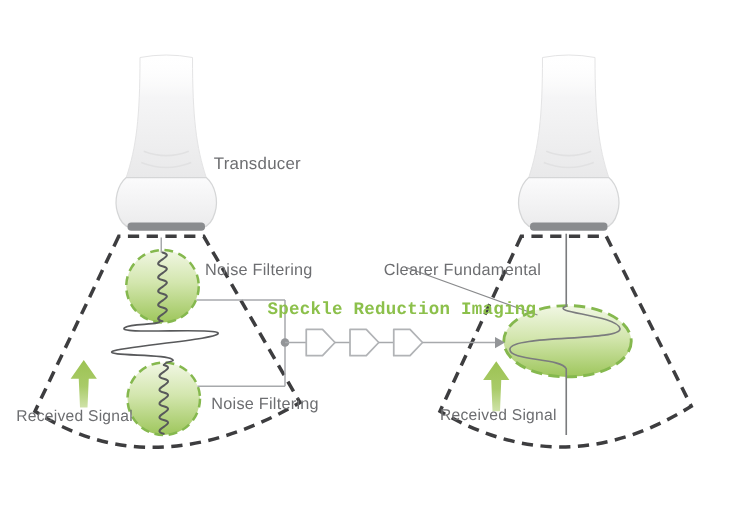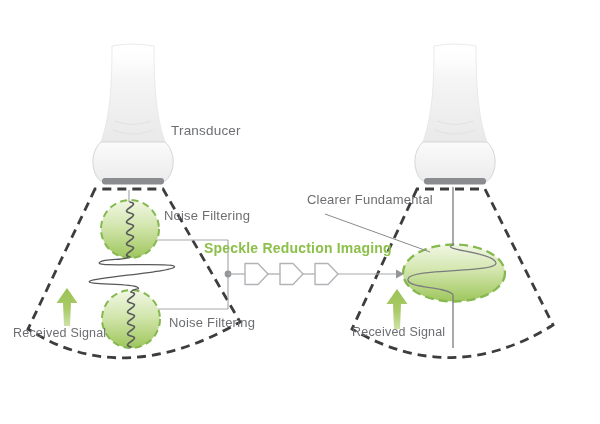--- a/index.html
+++ b/index.html
@@ -108,22 +108,22 @@
     <path d="M325,214 L430,252" fill="none" stroke="#8a8b8d" stroke-width="1"></path>
 
     <path d="M67,288 L77.5,303 L71,303 L70,326 L64,326 L63,303 L56.5,303 Z" fill="url(#gArrow)"></path>
     <path d="M397,289 L407.5,304 L401,304 L400,329 L394,329 L393,304 L386.5,304 Z" fill="url(#gArrow)"></path>
   </svg>
 
   <div class="lbl" style="left:171px;top:123px;font-size:13.5px;">Transducer</div>
 
   <div class="lbl" style="left:164px;top:208px;">Noise Filtering</div>
 
-  <div class="lbl green" style="left:204px;top:240px;">Speckle Reduction Imaging</div>
+  <div class="lbl green" style="left:214px;top:240px;font-family:Liberation Mono, monospace;">Speckle Reduction Imaging</div>
 
-  <div class="lbl" style="left:307px;top:192px;">Clearer Fundamental</div>
+  <div class="lbl" style="left:307px;top:208px;">Clearer Fundamental</div>
 
   <div class="lbl" style="left:169px;top:315px;">Noise Filtering</div>
 
   <div class="lbl small" style="left:13px;top:326px;">Received Signal</div>
 
   <div class="lbl small" style="left:352px;top:325px;">Received Signal</div>
 </div>
 
 </body></html>

